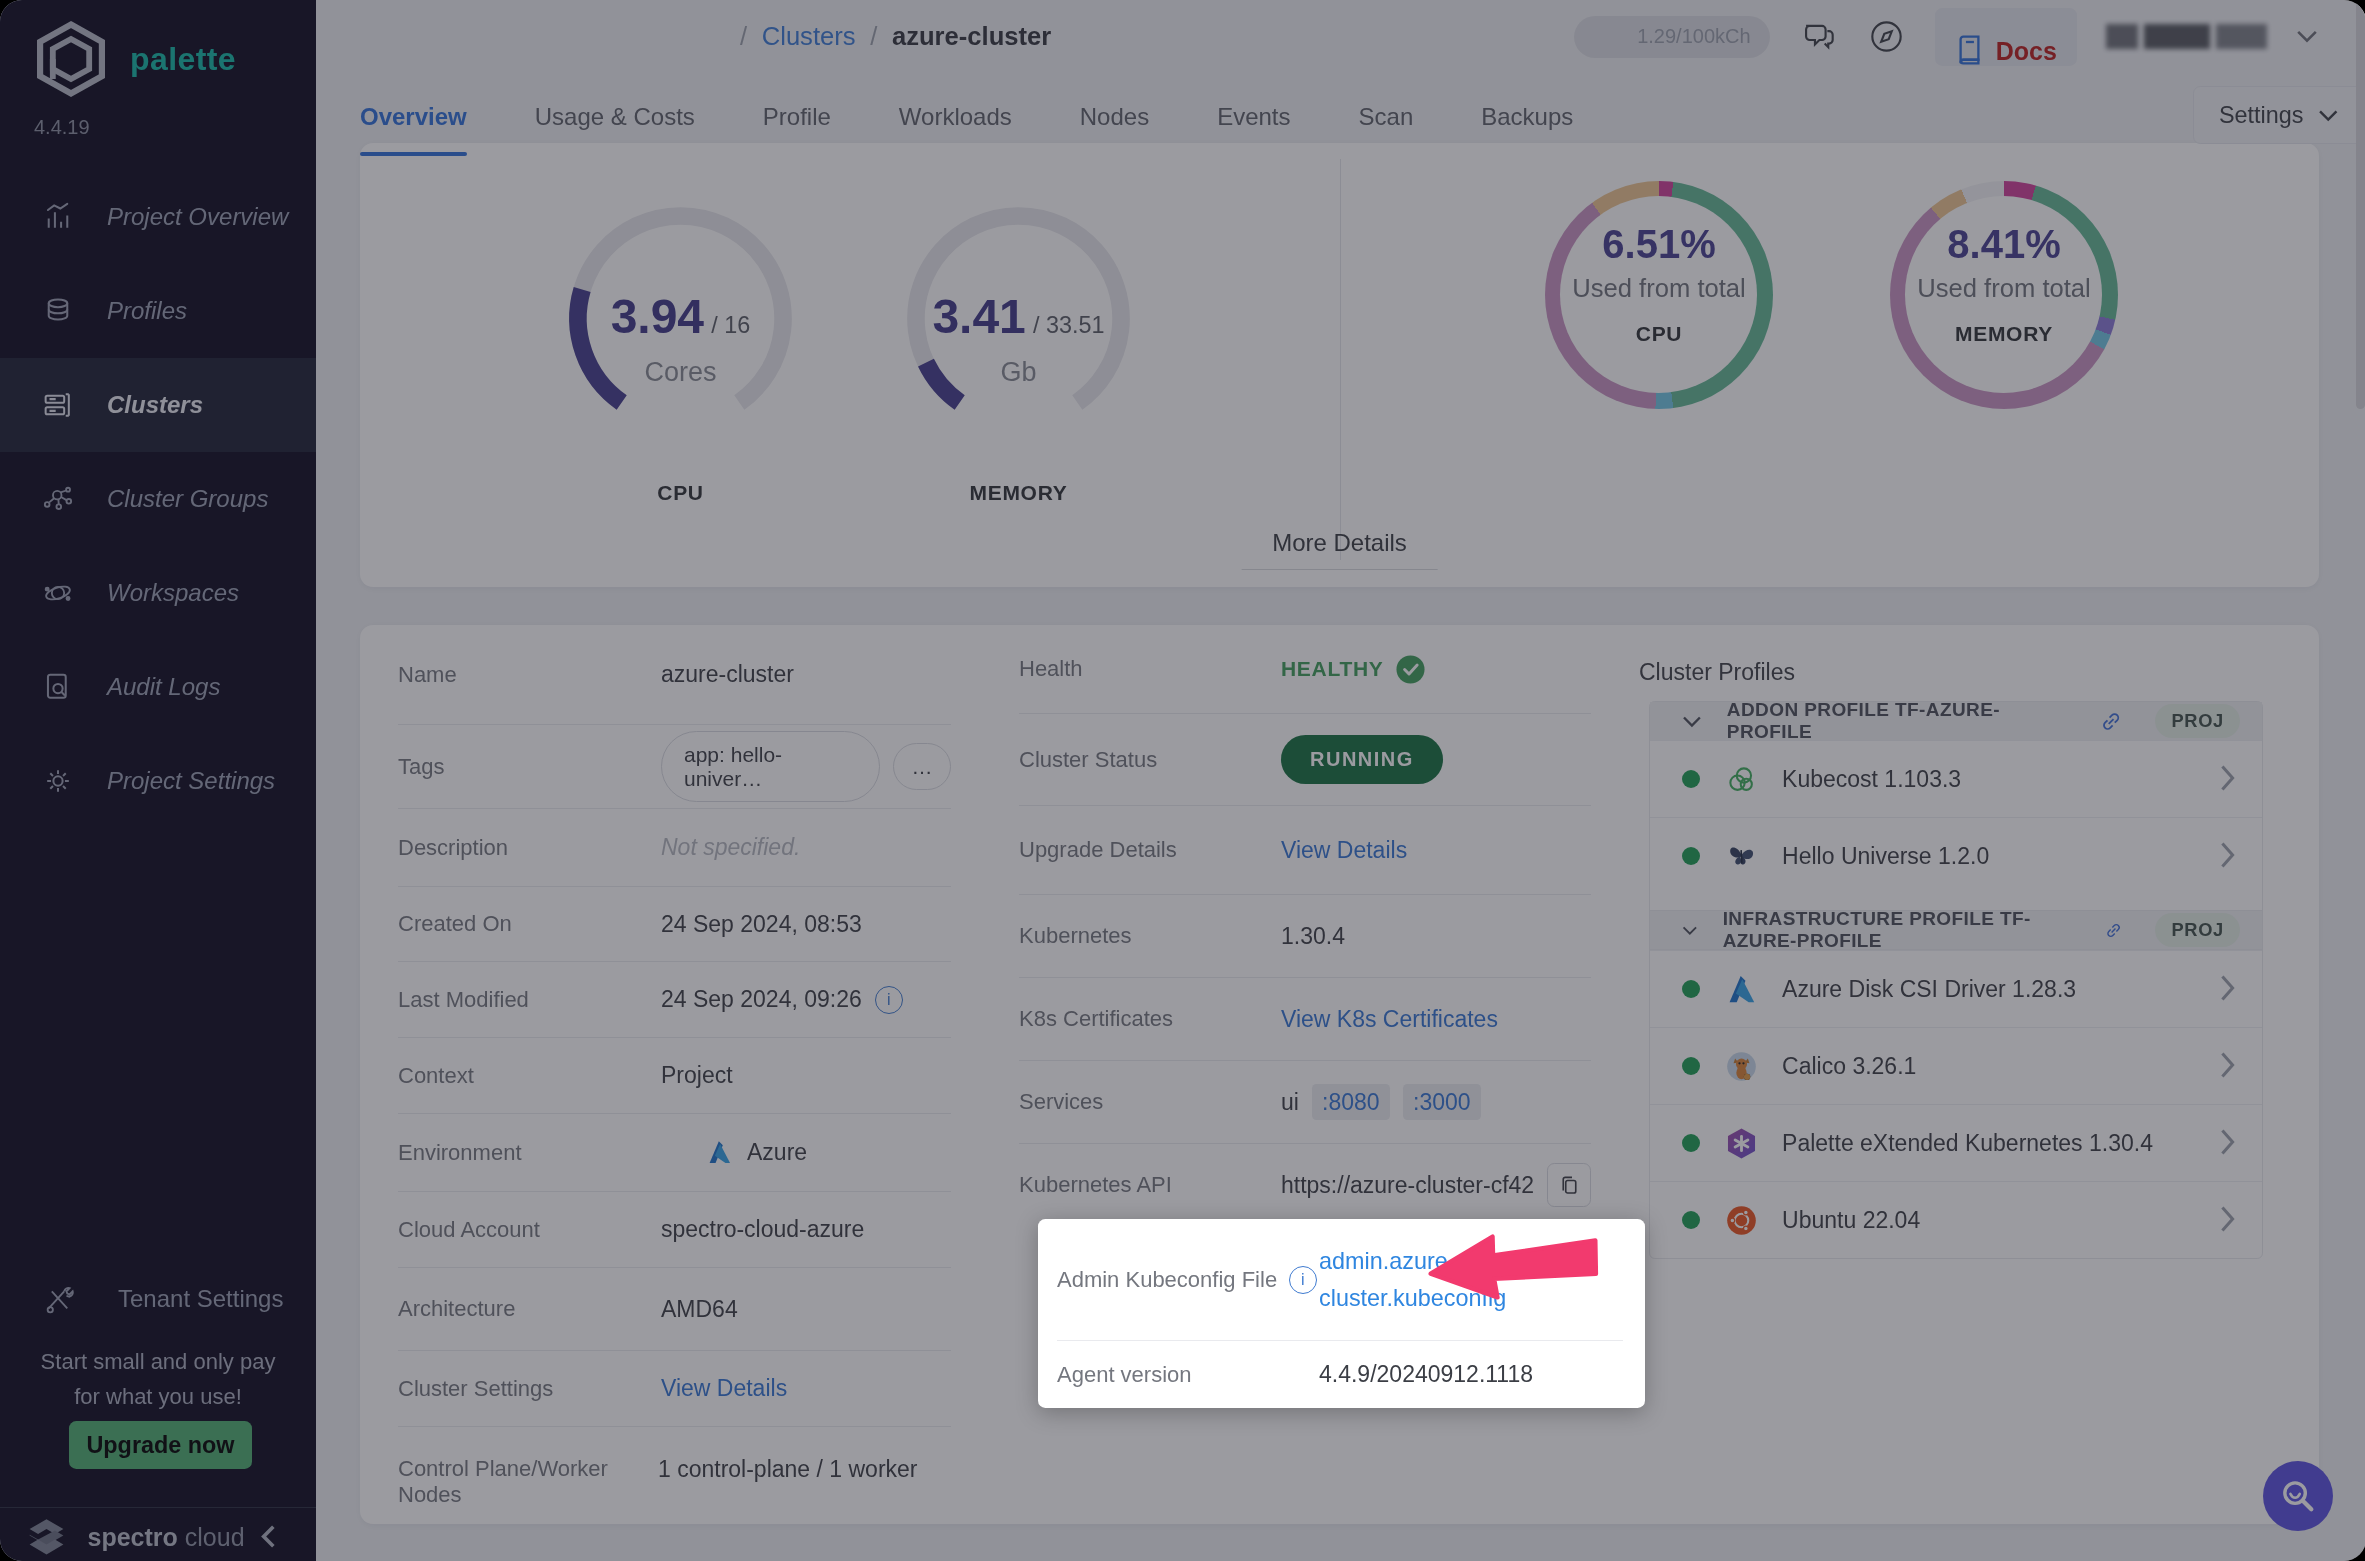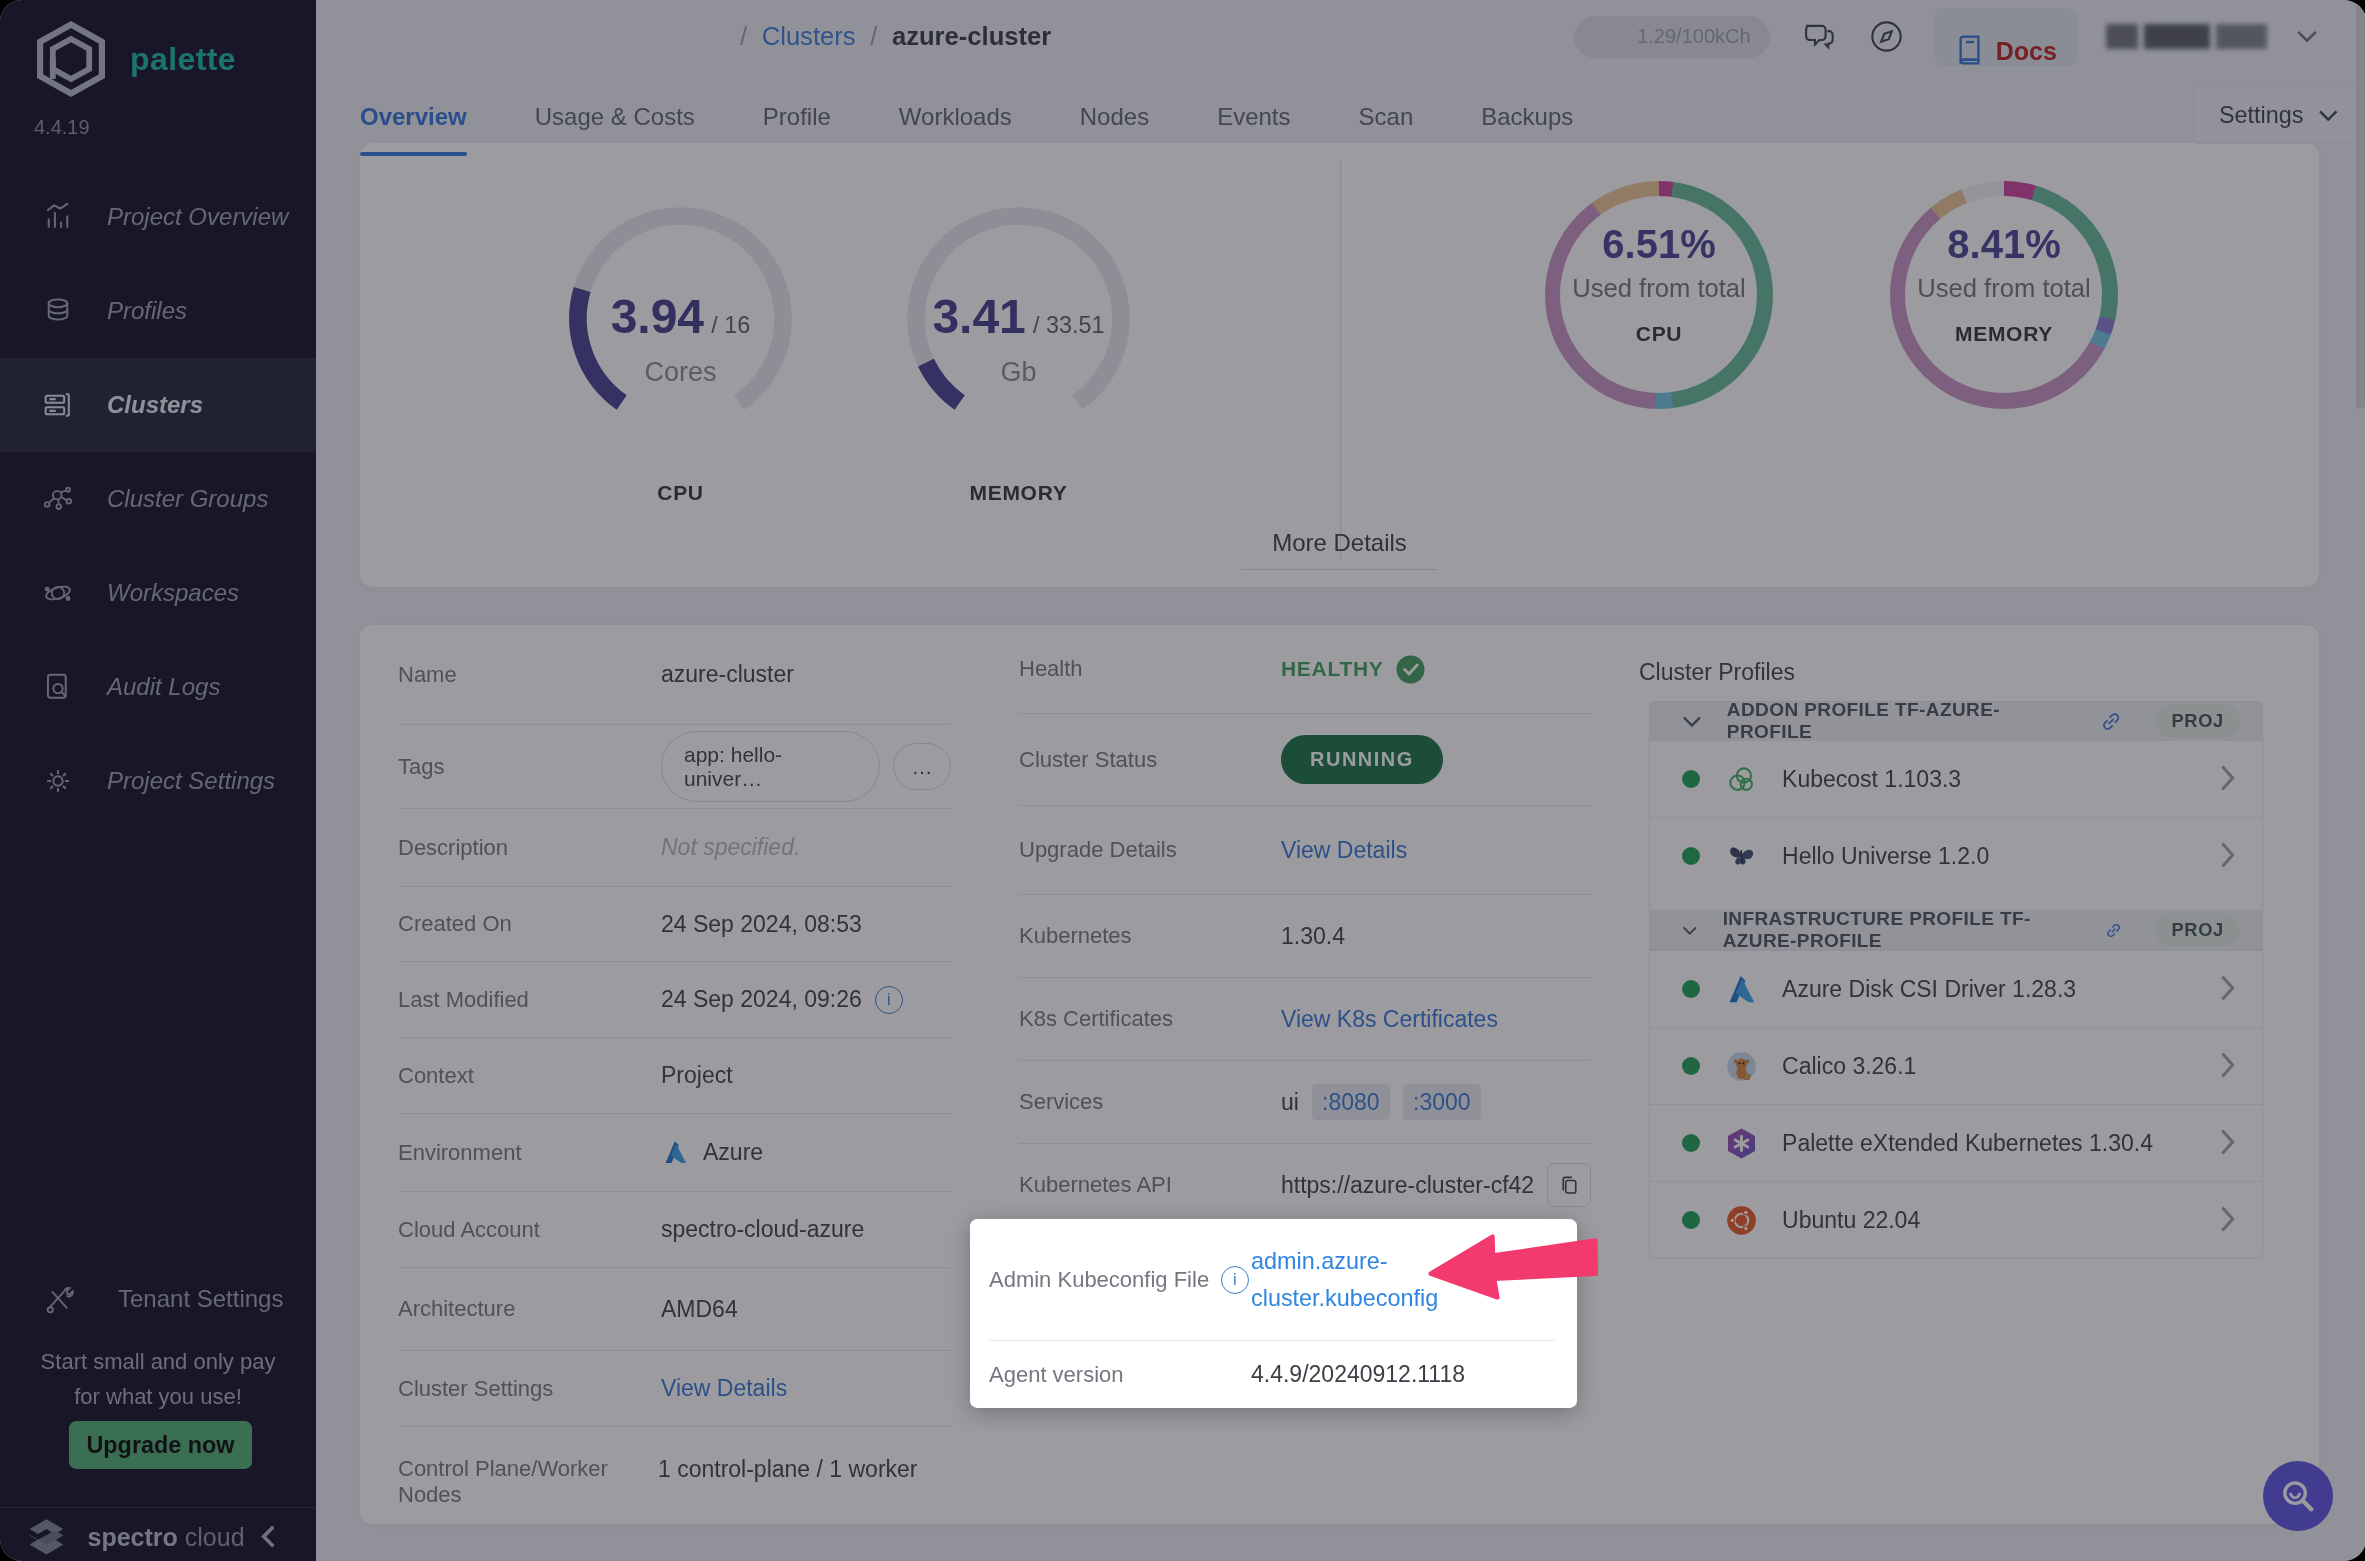--- a/index.html
+++ b/index.html
@@ -101,21 +101,21 @@
   .pg-header.second{margin-top:16px;border-top:0.7px solid #e7e9ed;border-bottom:0.7px solid #e7e9ed;}
   .proj-badge{margin-left:7.3px;background:#e2ece4;color:#40514a;font-size:18.3px;font-weight:600;padding:5.8px 16px;border-radius:730px;letter-spacing:0.7px;}
   .pitem{height:76px;display:flex;align-items:center;gap:23.4px;padding:0 25px 0 32px;border-top:0.7px solid #edeef2;cursor:pointer;}
   .pitem:first-of-type{border-top:none;}
   .pdot{width:18.3px;height:18.3px;border-radius:50%;background:#1d9e54;flex:none;}
   .pname{font-size:23px;color:#3b3e45;}
   .pchev{margin-left:auto;}
 
   
   .dim{position:absolute;inset:0;background:rgba(36,36,47,.46);z-index:500;}
-  .spotlight{position:absolute;left:970px;top:1219px;width:607px;height:189px;background:#fff;border-radius:7.3px;z-index:600;box-shadow:0 4.4px 22px rgba(0,0,0,.25);box-sizing:border-box;padding:0 22px 0 19px;}
+  .spotlight{position:absolute;left:1038px;top:1219px;width:607px;height:189px;background:#fff;border-radius:7.3px;z-index:600;box-shadow:0 4.4px 22px rgba(0,0,0,.25);box-sizing:border-box;padding:0 22px 0 19px;}
   .sp-row1{height:121px;display:flex;align-items:center;border-bottom:0.7px solid #e9eaee;}
   .sp-row2{height:67px;display:flex;align-items:center;}
   .sp-label{width:262px;flex:none;font-size:22px;color:#74777f;display:flex;align-items:center;gap:11.7px;}
   .sp-link{width:227px;font-size:23.4px;line-height:37px;color:#2f86e0;cursor:pointer;}
   .sp-val{font-size:23px;color:#3b3e45;}
   .arrow{position:absolute;left:1424px;top:1227px;z-index:650;transform:rotate(-6deg);}
 
   
   .ai-btn{position:absolute;left:2263px;top:1461px;width:70px;height:70px;border-radius:50%;background:#5a50e0;display:flex;align-items:center;justify-content:center;z-index:40;cursor:pointer;border:none;}
 
@@ -362,21 +362,21 @@
         <span class="dlabel">Last Modified</span>
         <span class="dvalue">
             <span>24 Sep 2024, 09:26</span>
             <i class="info-i">i</i>
           </span>
       </div>
       <div class="drow" style="height:75px;">
         <span class="dlabel">Context</span>
         <span class="dvalue">Project</span>
       </div>
-      <div class="drow" style="height:77px;">
+      <div class="drow" style="height:77px;gap:44px;">
         <span class="dlabel">Environment</span>
         <span class="dvalue">
           <svg width="29" height="29" viewBox="0 0 44 44">
               <polygon points="21,5 7,38 16,38 27,11" fill="#1b72c9"></polygon>
               <polygon points="23,9 15,27 31,38 38,38" fill="#33a1e6"></polygon>
             </svg>
           <span>Azure</span>
         </span>
       </div>
       <div class="drow" style="height:75px;">

